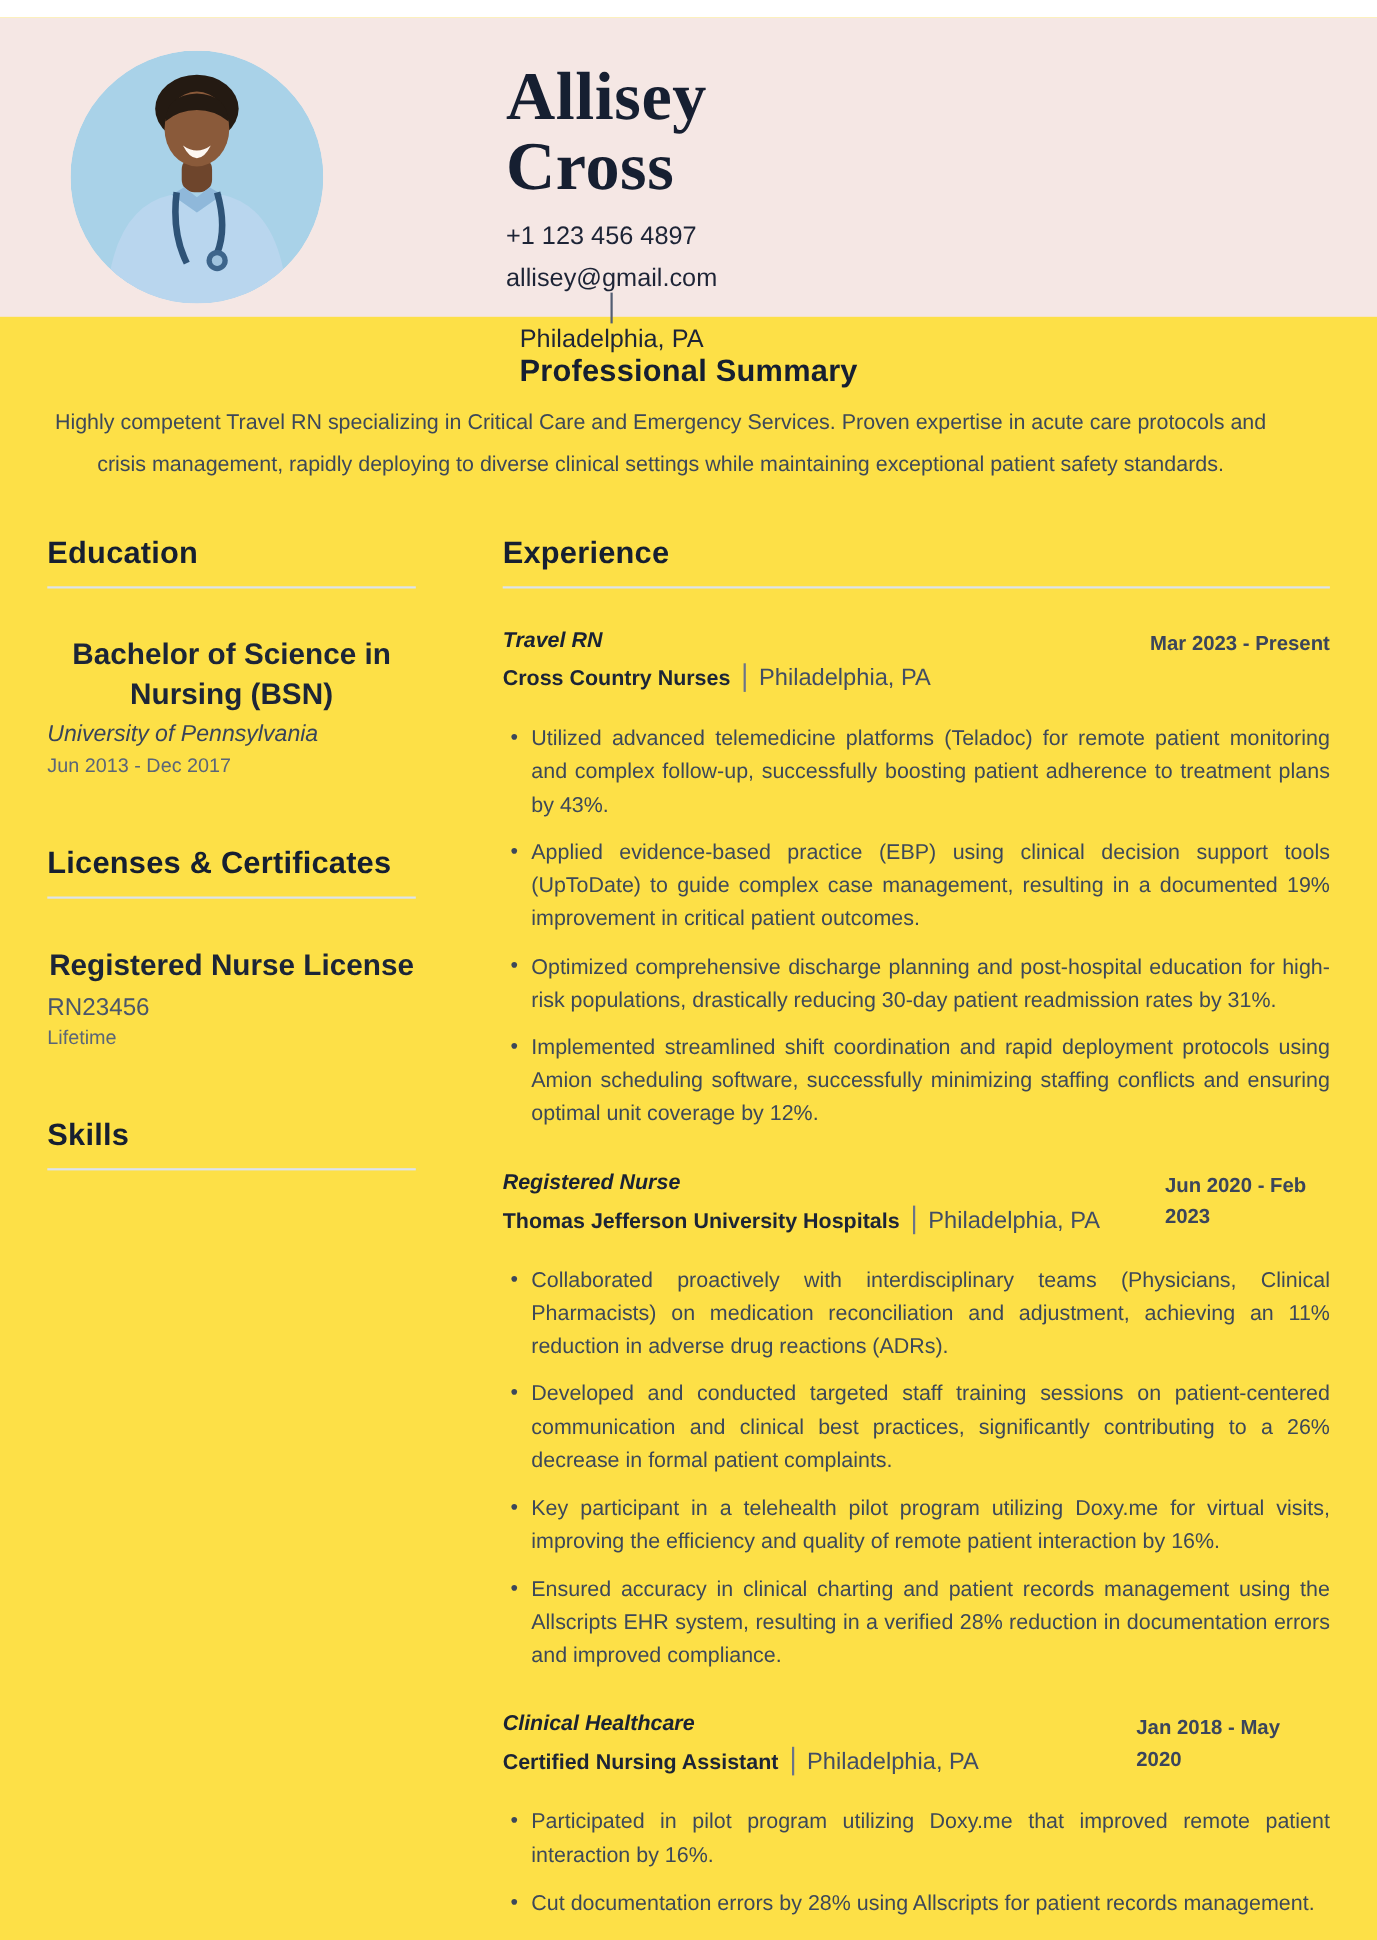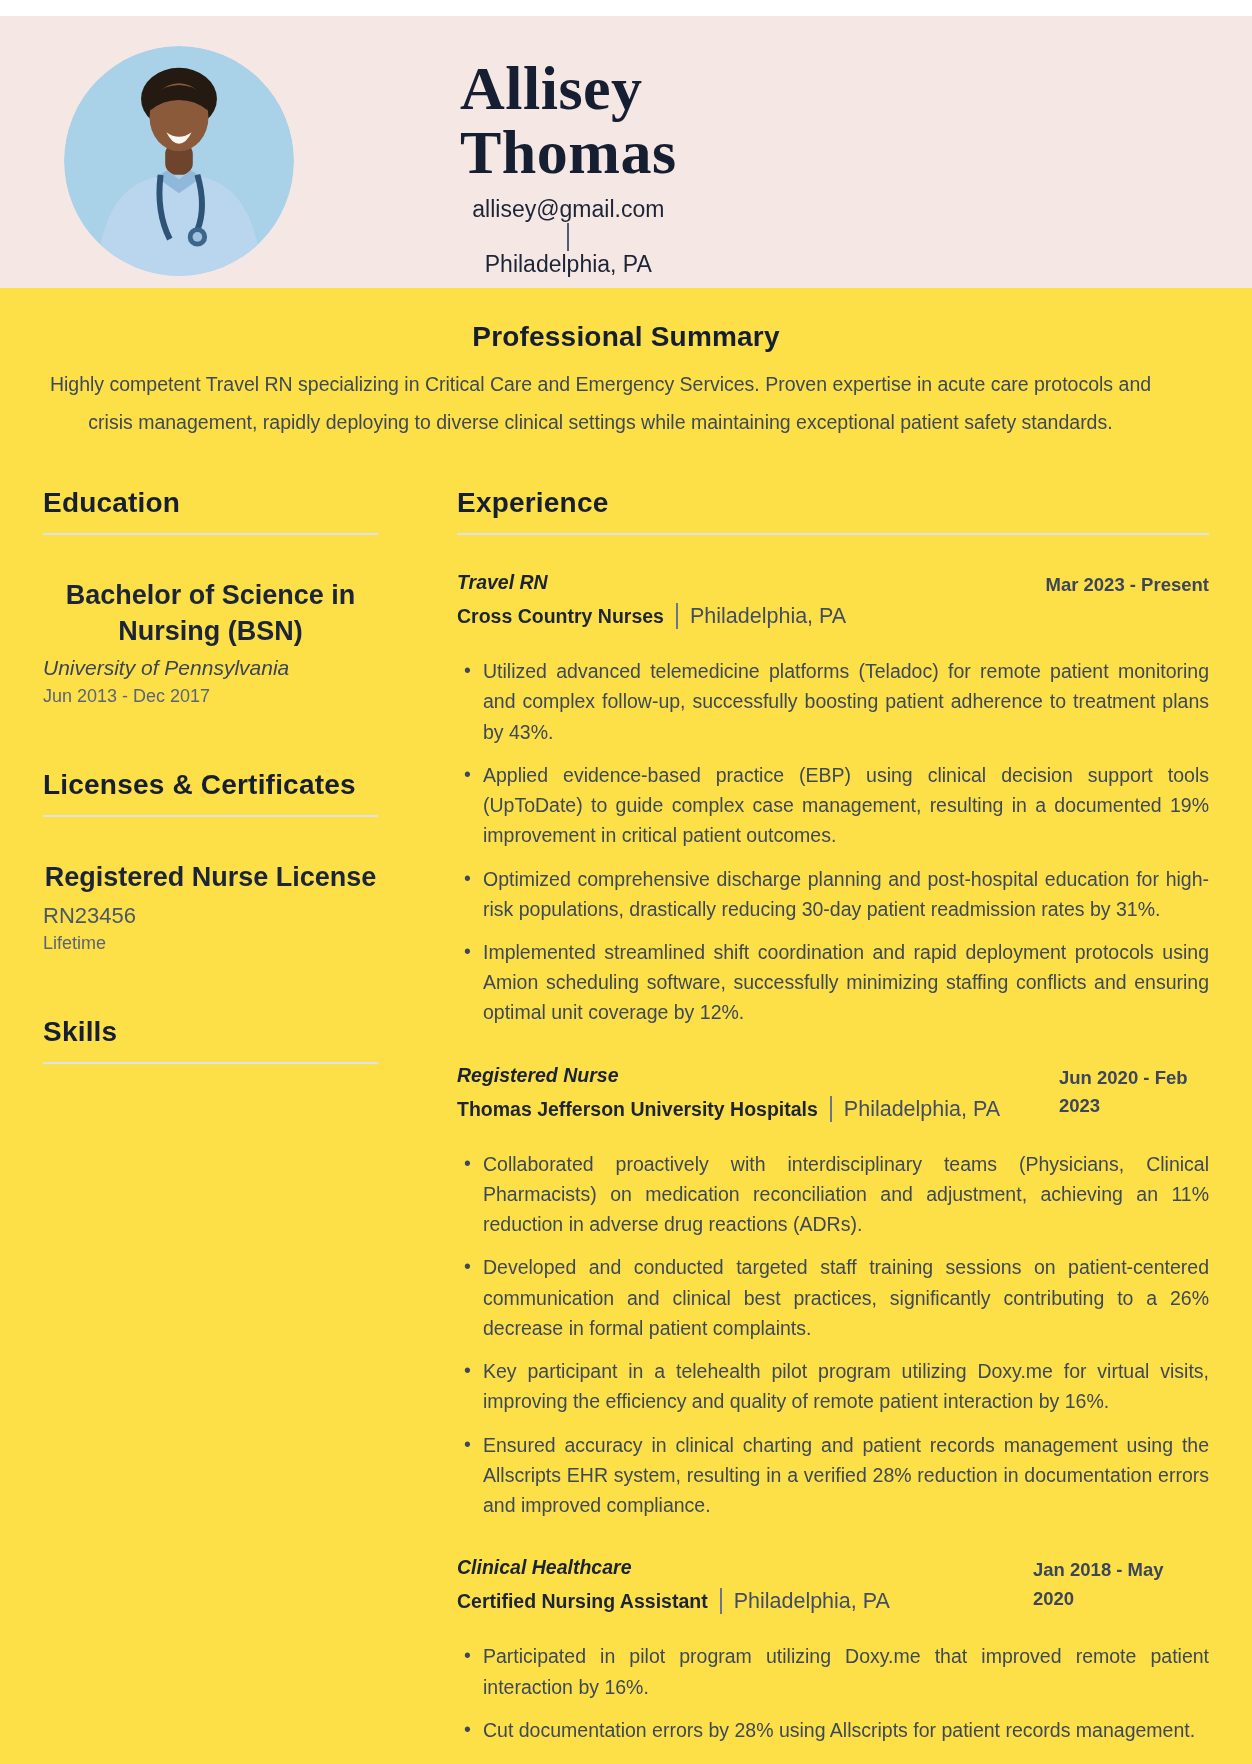--- a/index.html
+++ b/index.html
@@ -104,21 +104,22 @@
 
           <path d="M42 56 Q40 72 46 84" fill="none" stroke="#2e5377" stroke-width="2.6"></path>
           <path d="M58 56 Q62 70 58 80" fill="none" stroke="#2e5377" stroke-width="2.6"></path>
           <circle cx="58" cy="83" r="4.2" fill="#3d658b"></circle>
           <circle cx="58" cy="83" r="2.1" fill="#9fc3de"></circle>
         </g>
       </svg>
     </div>
     <div class="id-block">
       <div class="name">Allisey</div>
-      <div class="name">Thomas</div>
+      <div class="name">Cross</div>
+      <div class="phone">+1 123 456 4897</div>
       <div class="contact-line">
         <span>allisey@gmail.com</span>
         <span class="vbar"></span>
         <span>Philadelphia, PA</span>
       </div>
     </div>
   </header>
 
   <main>
 

